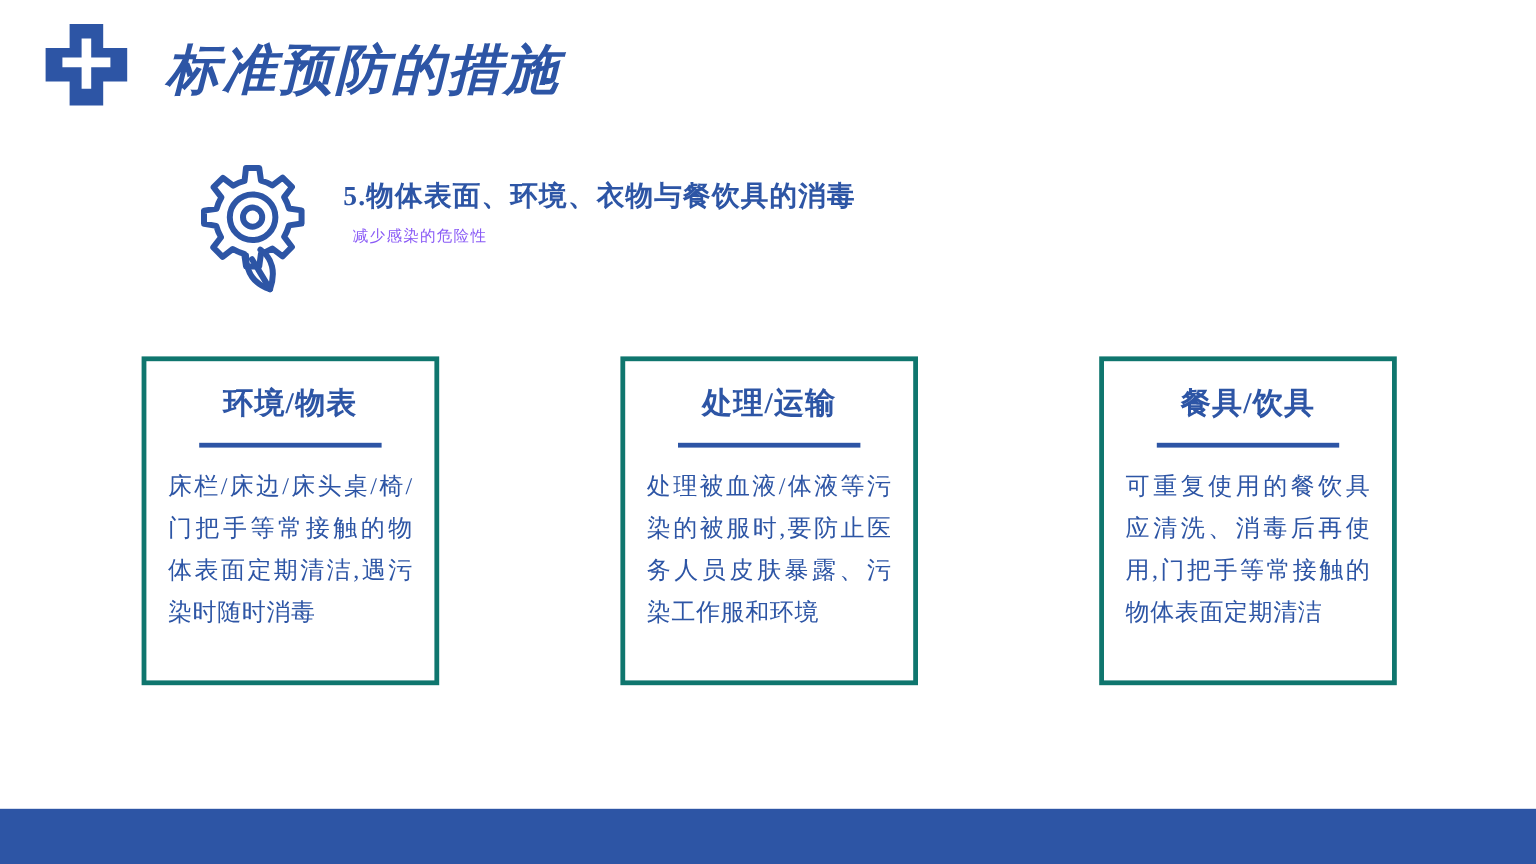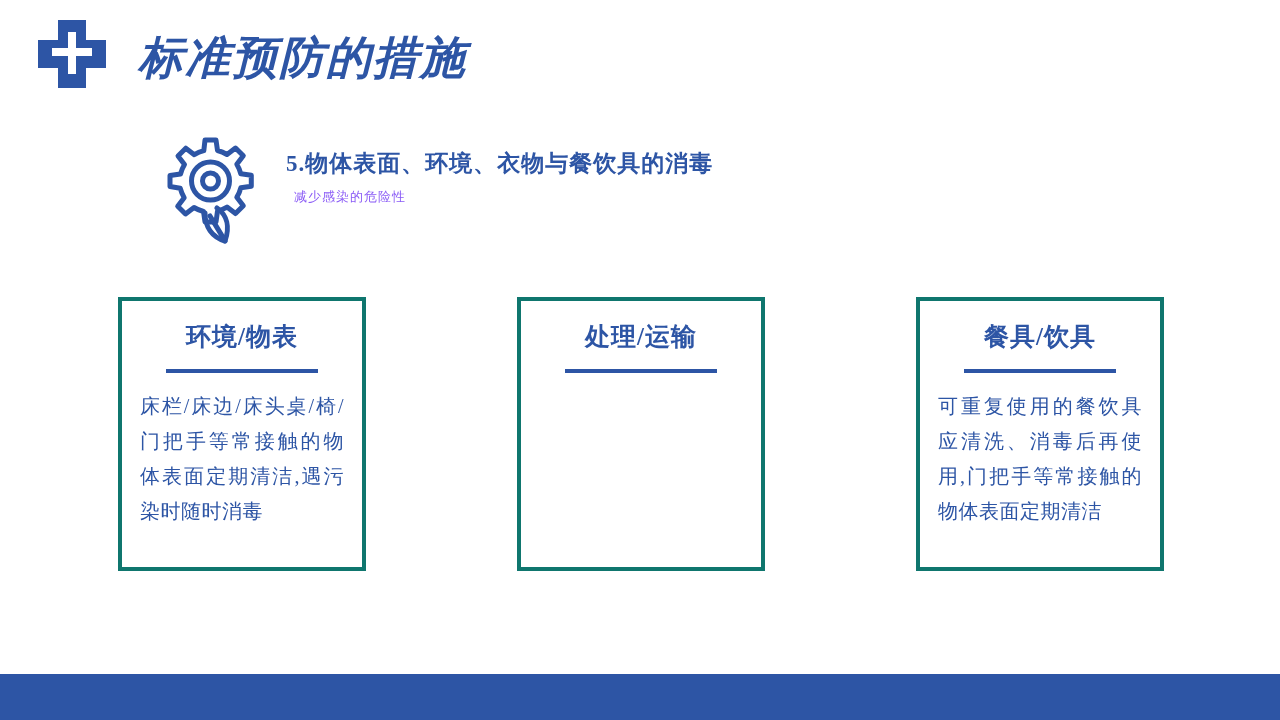--- a/index.html
+++ b/index.html
@@ -160,20 +160,21 @@
 
   <div class="card">
     <div class="card-title">环境/物表</div>
     <div class="card-rule"></div>
     <div class="card-body">床栏/床边/床头桌/椅/门把手等常接触的物体表面定期清洁,遇污染时随时消毒</div>
   </div>
 
   <div class="card">
     <div class="card-title">处理/运输</div>
     <div class="card-rule"></div>
+    <div class="card-body">处理被血液/体液等污染的被服时,要防止医务人员皮肤暴露、污染工作服和环境</div>
   </div>
 
   <div class="card">
     <div class="card-title">餐具/饮具</div>
     <div class="card-rule"></div>
     <div class="card-body">可重复使用的餐饮具应清洗、消毒后再使用,门把手等常接触的物体表面定期清洁</div>
   </div>
 
 
 </div>

